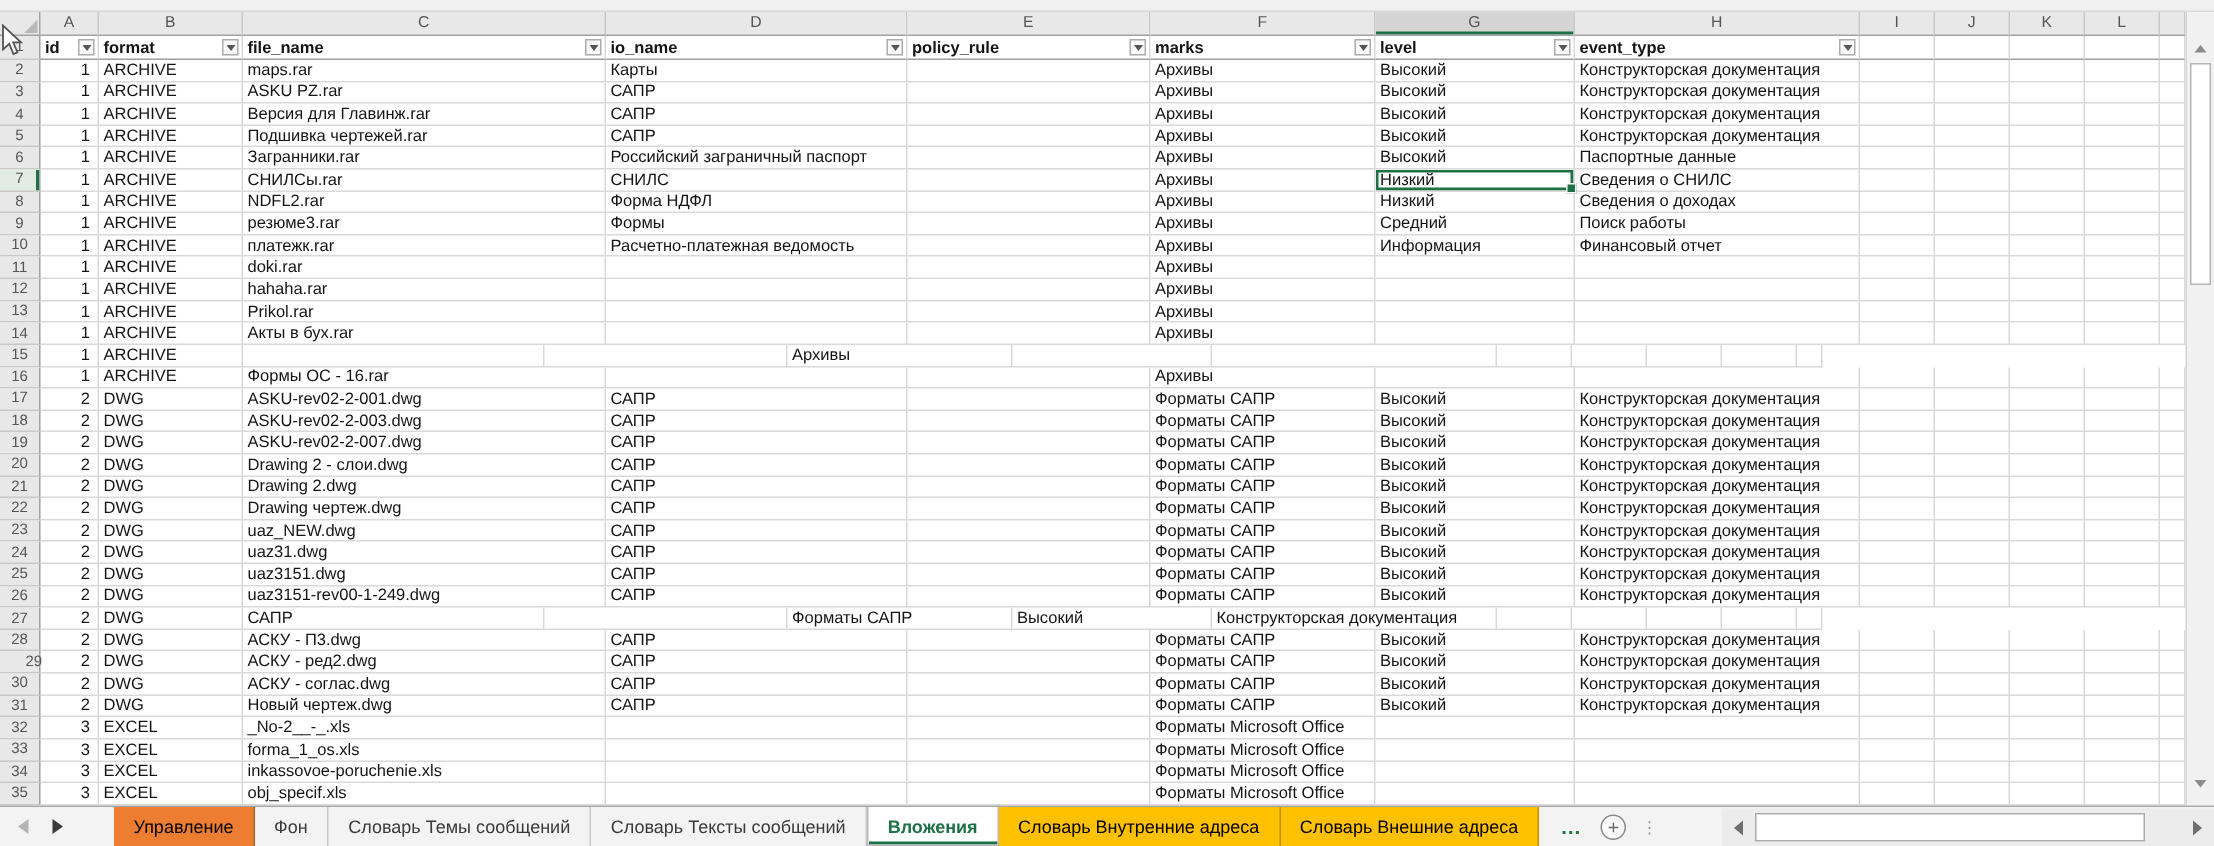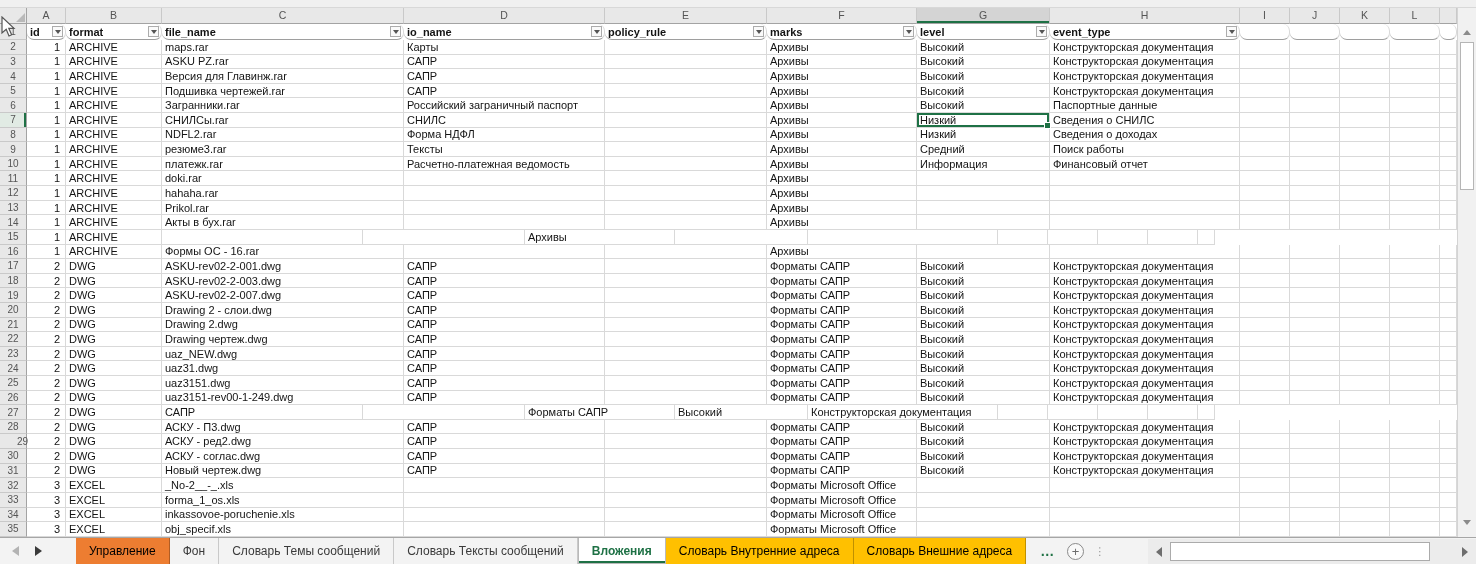--- a/index.html
+++ b/index.html
@@ -20,21 +20,21 @@
   #gridbody{position:absolute;left:0;top:24px;width:1457px;height:513px;overflow:hidden;}
   .row{display:flex;}
   .rn{width:27px;flex:none;box-sizing:border-box;background:#E8E8E8;border-right:1px solid #A3A3A3;
       border-bottom:1px solid #C9C9C9;color:#555;font-size:10px;display:flex;align-items:center;
       justify-content:center;}
   .rn.selrow{box-shadow:inset -2px 0 0 #1E7145;background:#E1EBE4;}
   .cell{flex:none;box-sizing:border-box;border-right:1px solid #D9D9D9;border-bottom:1px solid #D9D9D9;
         font-size:11px;color:#141414;padding:0 3px;white-space:nowrap;overflow:hidden;
         display:flex;align-items:center;}
   .cell.num{justify-content:flex-end;padding-right:5px;}
-  .hrow .cell{font-weight:700;border-bottom-color:#9E9E9E;position:relative;padding-right:15px;border-radius:7px;}
+  .hrow .cell{font-weight:700;border-bottom-color:#9E9E9E;position:relative;padding-right:15px;}
   .hrow .cell.nofilt{padding-right:3px;}
   .filter{position:absolute;right:2px;top:2px;width:11px;height:11px;border:1px solid #ACACAC;
           background:#FAFAFA;box-sizing:border-box;}
   .filter::after{content:"";position:absolute;left:2px;top:3px;width:0;height:0;
                  border:3px solid transparent;border-top:4px solid #555;}
   .cell.sel{box-shadow:inset 0 0 0 2px #1E7145;position:relative;z-index:2;overflow:visible;}
   .cell.sel .fh{position:absolute;right:-2px;bottom:-2px;width:5px;height:5px;background:#1E7145;
                 border:1px solid #FFF;box-sizing:content-box;}
   
   .vscroll{position:absolute;left:1457px;top:8px;width:19px;height:529px;background:#F1F1F1;
@@ -249,21 +249,21 @@
         <div class="cell" style="width: 50px;"></div>
         <div class="cell" style="width: 50px;"></div>
         <div class="cell" style="width: 50px;"></div>
         <div class="cell" style="width: 17px;"></div>
       </div>
       <div class="row" style="height: 14.62px;">
         <div class="rn" style="height: 100%;">9</div>
         <div class="cell num" style="width: 39px;">1</div>
         <div class="cell" style="width: 96px;">ARCHIVE</div>
         <div class="cell" style="width: 242px;">резюме3.rar</div>
-        <div class="cell" style="width: 201px;">Тексты</div>
+        <div class="cell" style="width: 201px;">Формы</div>
         <div class="cell" style="width: 162px;"></div>
         <div class="cell" style="width: 150px;">Архивы</div>
         <div class="cell" style="width: 133px;">Средний</div>
         <div class="cell" style="width: 190px;">Поиск работы</div>
         <div class="cell" style="width: 50px;"></div>
         <div class="cell" style="width: 50px;"></div>
         <div class="cell" style="width: 50px;"></div>
         <div class="cell" style="width: 50px;"></div>
         <div class="cell" style="width: 17px;"></div>
       </div>

